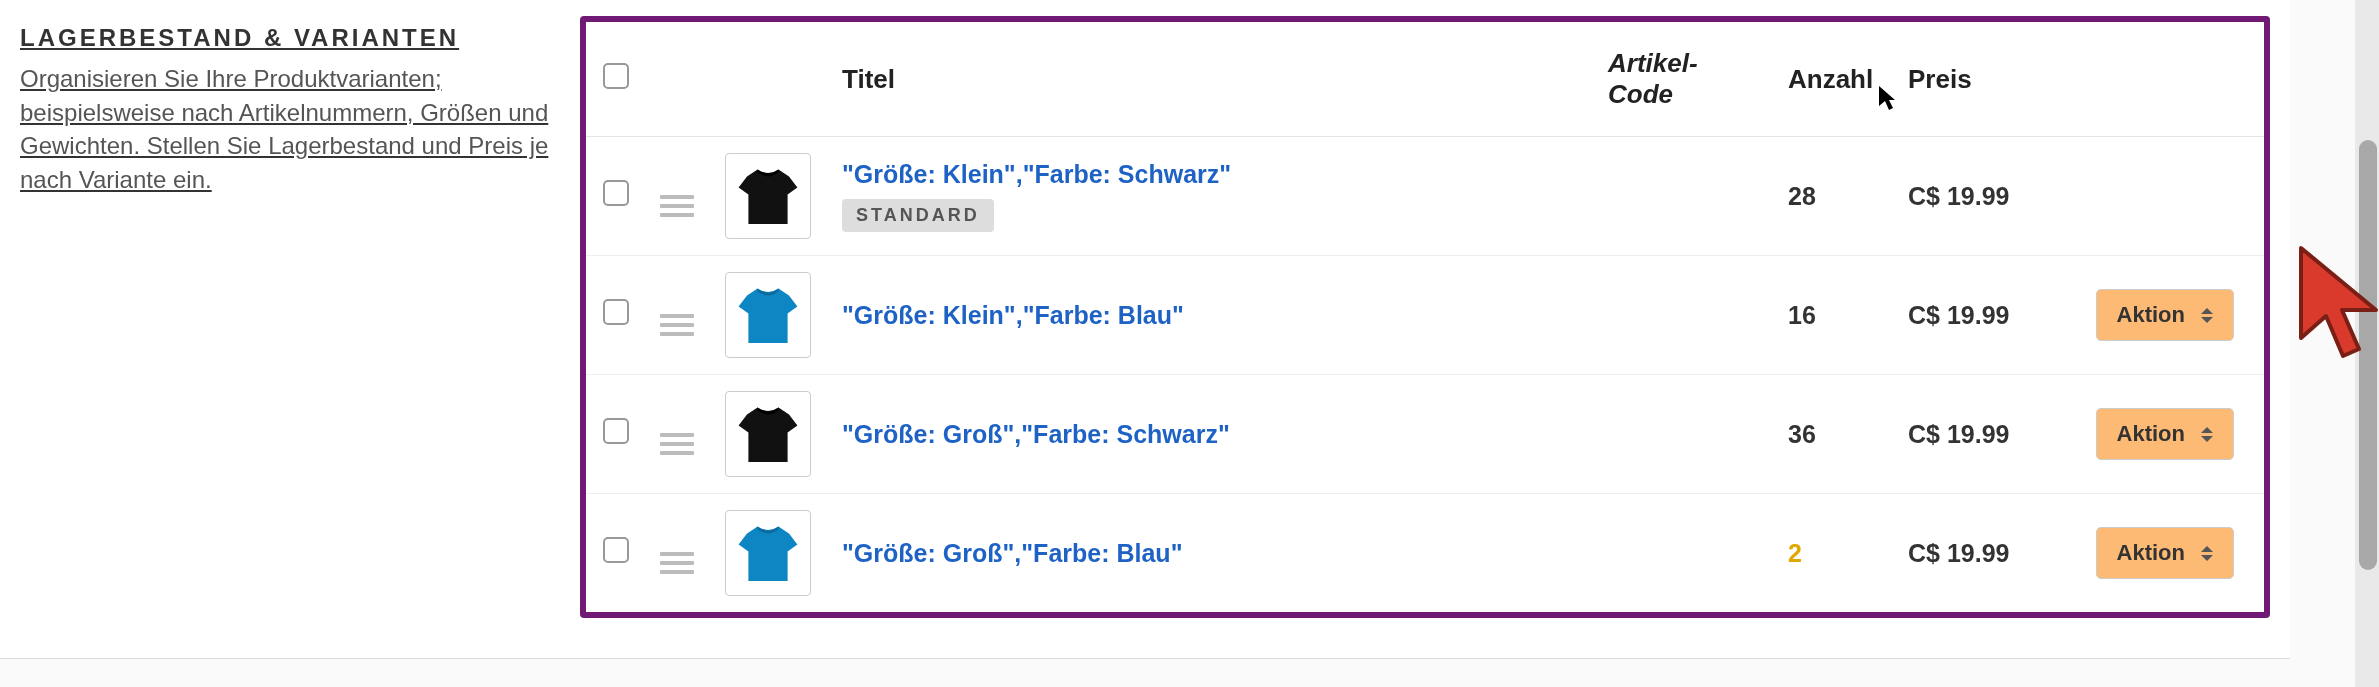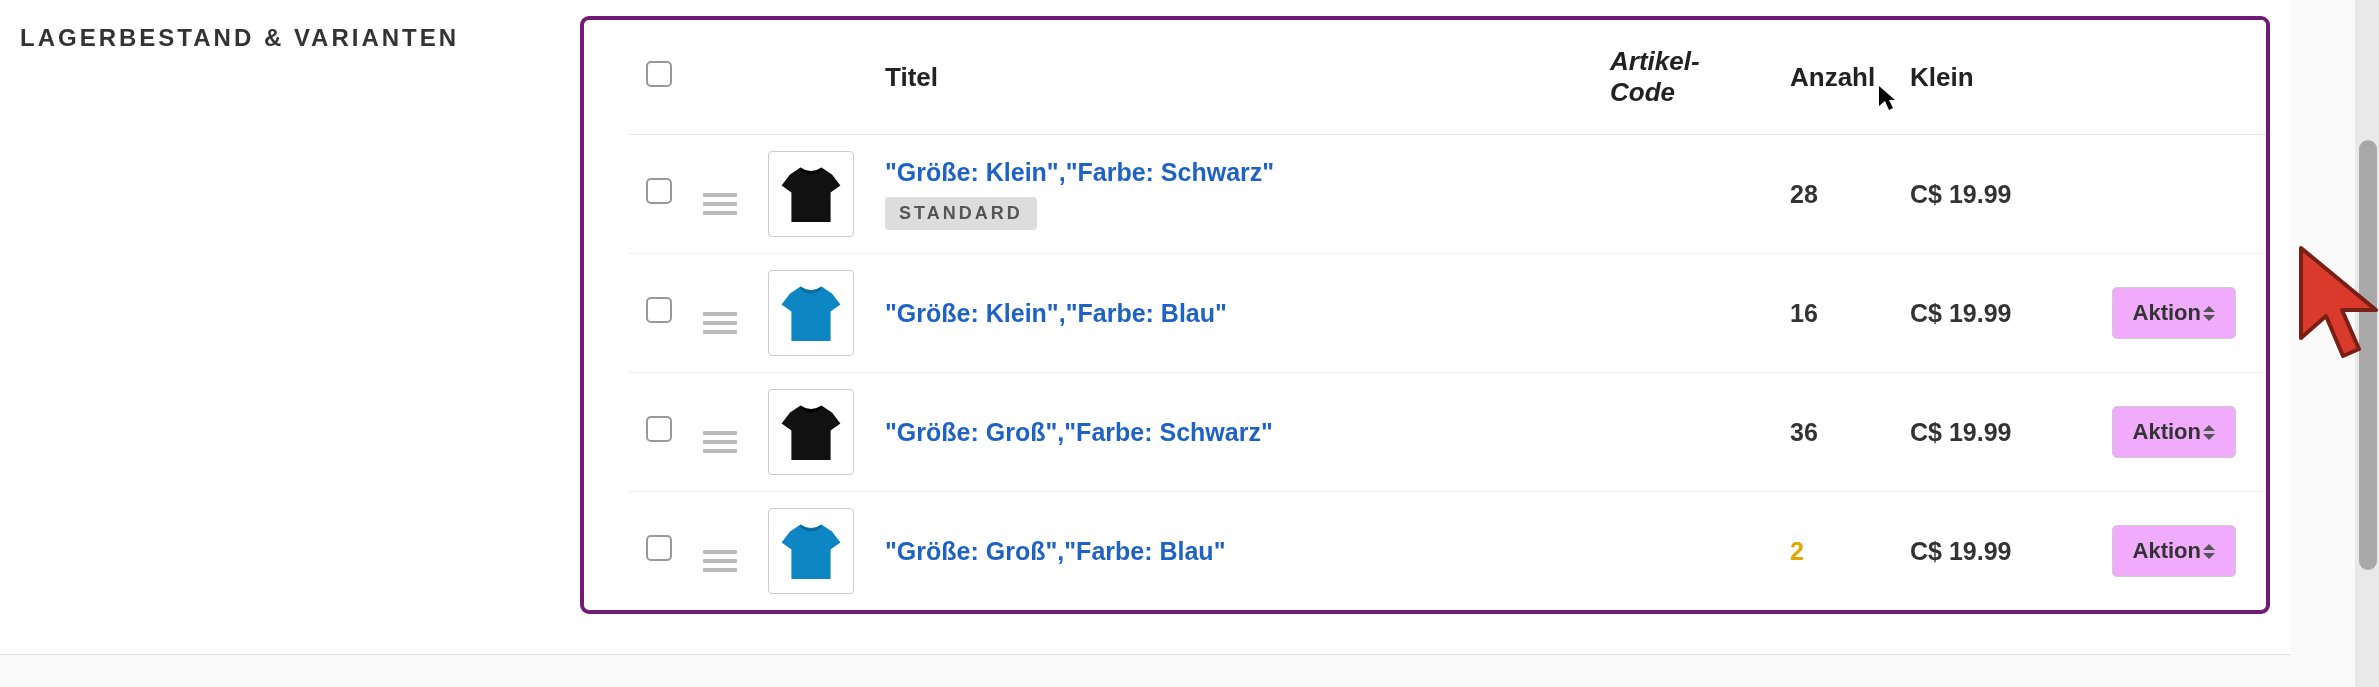--- a/index.html
+++ b/index.html
@@ -23,40 +23,40 @@
     padding: 16px 20px 40px 20px;
     gap: 30px;
     background: #fff;
     width: 2290px;
     border-bottom: 1px solid #ddd;
   }
   .sidebar {
     width: 530px;
     flex: 0 0 530px;
     padding-top: 8px;
+    text-decoration: underline;
   }
   .sidebar h3 {
     font-size: 24px;
     letter-spacing: 3px;
     font-weight: 700;
     color: #333;
     margin-bottom: 10px;
   }
   .sidebar p {
     font-size: 24px;
     line-height: 1.4;
     color: #555;
   }
   .table-wrap {
     flex: 1;
-    border: 4px solid #701a75;
-    border-radius: 9px;
+    border: 6px solid #701a75;
+    border-radius: 4px;
     overflow: hidden;
     background: #fff;
-    padding-left: 45px;
   }
   table {
     width: 100%;
     border-collapse: collapse;
   }
   thead th {
     text-align: left;
     font-weight: 700;
     font-size: 26px;
     color: #222;
@@ -123,23 +123,24 @@
     font-weight: 700;
     padding: 6px 14px;
     border-radius: 4px;
     margin-top: 10px;
     text-align: center;
   }
   .qty-warn { color: #e0a800; }
   .action-btn {
     display: inline-flex;
     align-items: center;
+    gap: 14px;
     border: 1px solid #ccc;
     border-radius: 5px;
-    background: #f0abfc;
+    background: #fdba74;
     padding: 12px 20px;
     font-size: 22px;
     font-weight: 600;
     color: #333;
     cursor: pointer;
   }
   .sort-icon {
     display: inline-flex;
     flex-direction: column;
     gap: 3px;
@@ -185,35 +186,36 @@
     pointer-events: none;
   }
 </style>
 </head>
 <body>
 <div class="page">
 
 <div class="content">
   <aside class="sidebar">
     <h3>LAGERBESTAND &amp; VARIANTEN</h3>
+    <p>Organisieren Sie Ihre Produktvarianten; beispielsweise nach Artikelnummern, Größen und Gewichten. Stellen Sie Lagerbestand und Preis je nach Variante ein.</p>
   </aside>
 
   <div class="table-wrap">
     <table>
       <thead>
         <tr>
           <th class="col-check">
             <span class="checkbox"></span>
           </th>
           <th class="col-drag"></th>
           <th class="col-thumb"></th>
           <th class="col-title">Titel</th>
           <th class="col-code">Artikel-Code</th>
           <th class="col-qty">Anzahl</th>
-          <th class="col-price">Klein</th>
+          <th class="col-price">Preis</th>
           <th class="col-action"></th>
         </tr>
       </thead>
       <tbody id="rows">
             <tr>
               <td class="col-check"><span class="checkbox"></span></td>
               <td class="col-drag"><span class="drag-handle">
                   <span></span>
                   <span></span>
                   <span></span>

